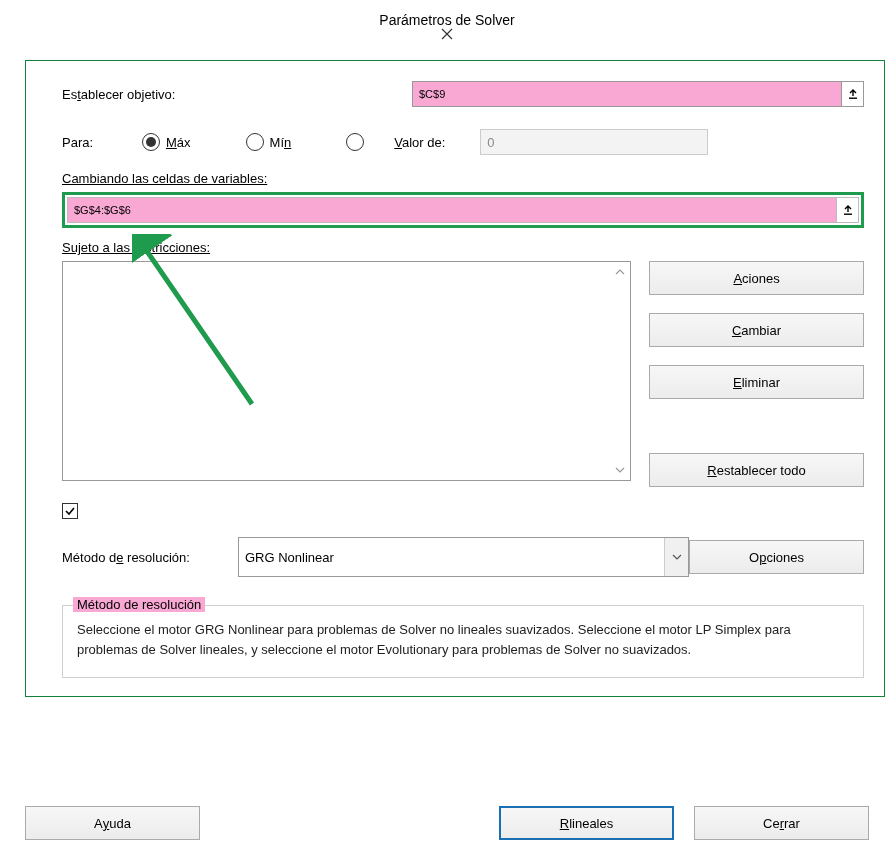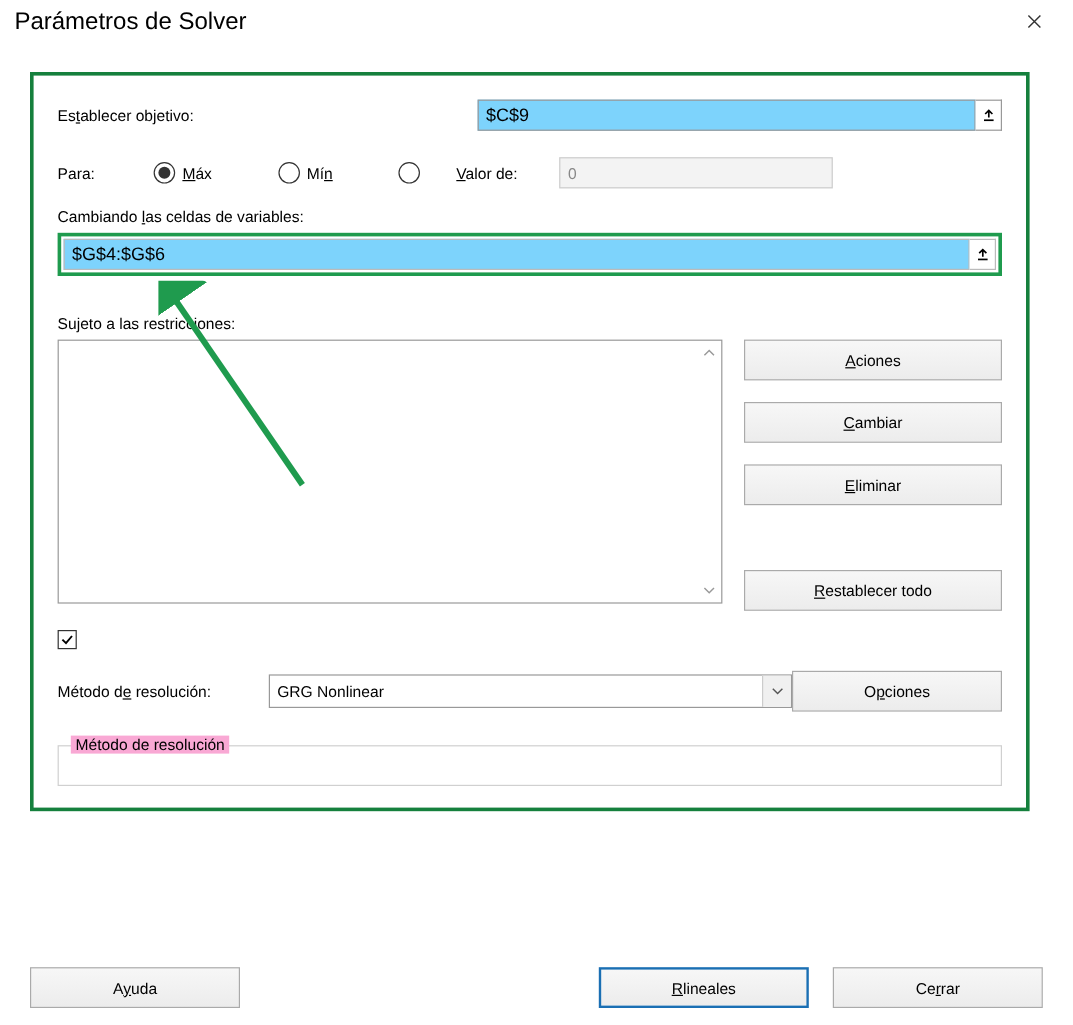--- a/index.html
+++ b/index.html
@@ -12,52 +12,53 @@
     background: #fff;
     width: 894px;
     height: 854px;
     position: relative;
   }
   .titlebar {
     height: 36px;
     display: flex;
     align-items: center;
     padding: 12px 12px;
-    font-size: 20px;
+    font-size: 14px;
+    flex-direction: column;
   }
   .titlebar .title { flex: 1; }
   .close-x {
     width: 40px;
     height: 36px;
     display: flex;
     align-items: center;
     justify-content: center;
     cursor: pointer;
   }
   .close-x svg { width: 12px; height: 12px; }
   .inner-panel {
     position: absolute;
     top: 60px;
     left: 25px;
-    right: 36px;
-    border: 3px solid #15803d;
-    padding: 20px 20px 18px 20px;
+    right: 9px;
+    border: 1px solid #15803d;
+    padding: 20px 20px 18px 36px;
   }
   .label { display: inline-block; }
   .u { text-decoration: underline; }
   .obj-row { display: flex; align-items: center; margin-bottom: 22px; }
   .obj-row .label { width: 350px; }
   .obj-input-wrap { display:flex; flex:1; }
   .obj-input {
     flex:1;
     height: 26px;
     border: 1px solid #999;
     padding: 2px 6px;
-    font-size: 15px;
-    background:#7dd3fc;
+    font-size: 11px;
+    background:#f9a8d4;
   }
   .ref-btn {
     width: 22px;
     height: 26px;
     border: 1px solid #999;
     border-left: none;
     background: #fff;
     display:flex;
     align-items:center;
     justify-content:center;
@@ -83,26 +84,26 @@
     border-radius:50%;
   }
   .value-input {
     width: 228px; height:26px;
     border:1px solid #ccc;
     background:#f3f3f3;
     padding:2px 6px;
     color:#888;
     font-size:13px;
   }
-  .section-label { margin-bottom: 6px; display:block; }
+  .section-label { margin-bottom: 6px; display:block;text-decoration:underline; }
   .highlight-wrap {
     border: 3px solid #1f9b4e;
     padding: 2px;
     display:flex;
-    margin-bottom: 32px;
+    margin-bottom: 12px;
     position:relative;
   }
   .highlight-wrap .obj-input { border:1px solid #bbb; }
   .highlight-wrap .ref-btn { border:1px solid #bbb; border-left:none; }
   .constraints-area {
     display:flex;
     gap: 18px;
     margin-bottom: 16px;
   }
   .constraints-list {
@@ -135,21 +136,21 @@
     width:16px;height:16px;
     border:1px solid #333;
     margin-right:8px;
     display:flex;align-items:center;justify-content:center;
     cursor:pointer;
   }
   .checkbox.checked svg { width:12px;height:12px; display:block; }
   .method-row { display:flex; align-items:center; margin-bottom: 28px; }
   .method-row .label { width: 176px; }
   .select-wrap {
-    flex:1; height:28px;
+    flex:1; height:40px;
     border:1px solid #999;
     display:flex; align-items:center;
     padding:0 6px;
     background:#fff;
     position:relative;
     cursor:pointer;
   }
   .select-caret {
     position:absolute; right:0; top:0;
     width:24px; height:100%;
@@ -308,20 +309,21 @@
     </div>
     <button class="btn options-btn">
         <span>O</span>
         <span class="u">p</span>
         <span>ciones</span>
       </button>
   </div>
 
   <div class="desc-group">
     <span class="legend">Método de resolución</span>
+    <div class="desc-text">Seleccione el motor GRG Nonlinear para problemas de Solver no lineales suavizados. Seleccione el motor LP Simplex para problemas de Solver lineales, y seleccione el motor Evolutionary para problemas de Solver no suavizados.</div>
   </div>
 
 </div>
 
 <div class="bottom-buttons">
   <button class="btn">
       <span>A</span>
       <span class="u">y</span>
       <span>uda</span>
     </button>

